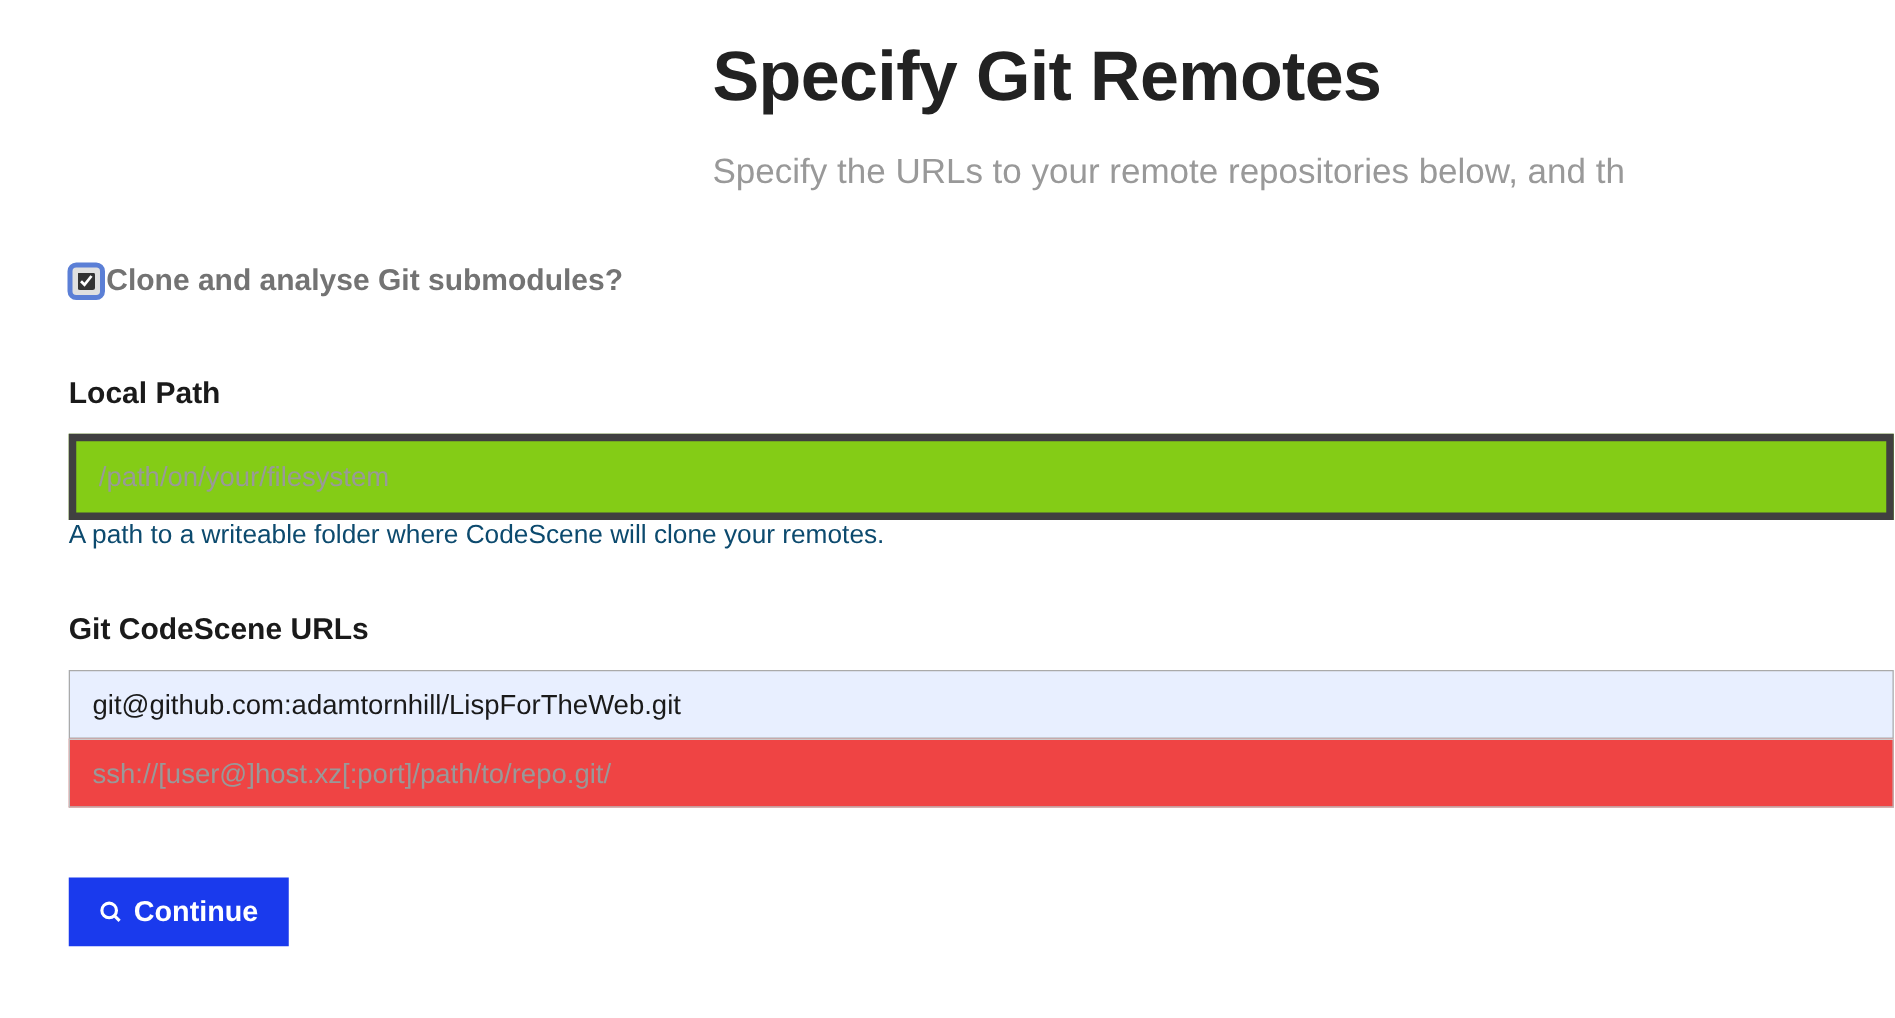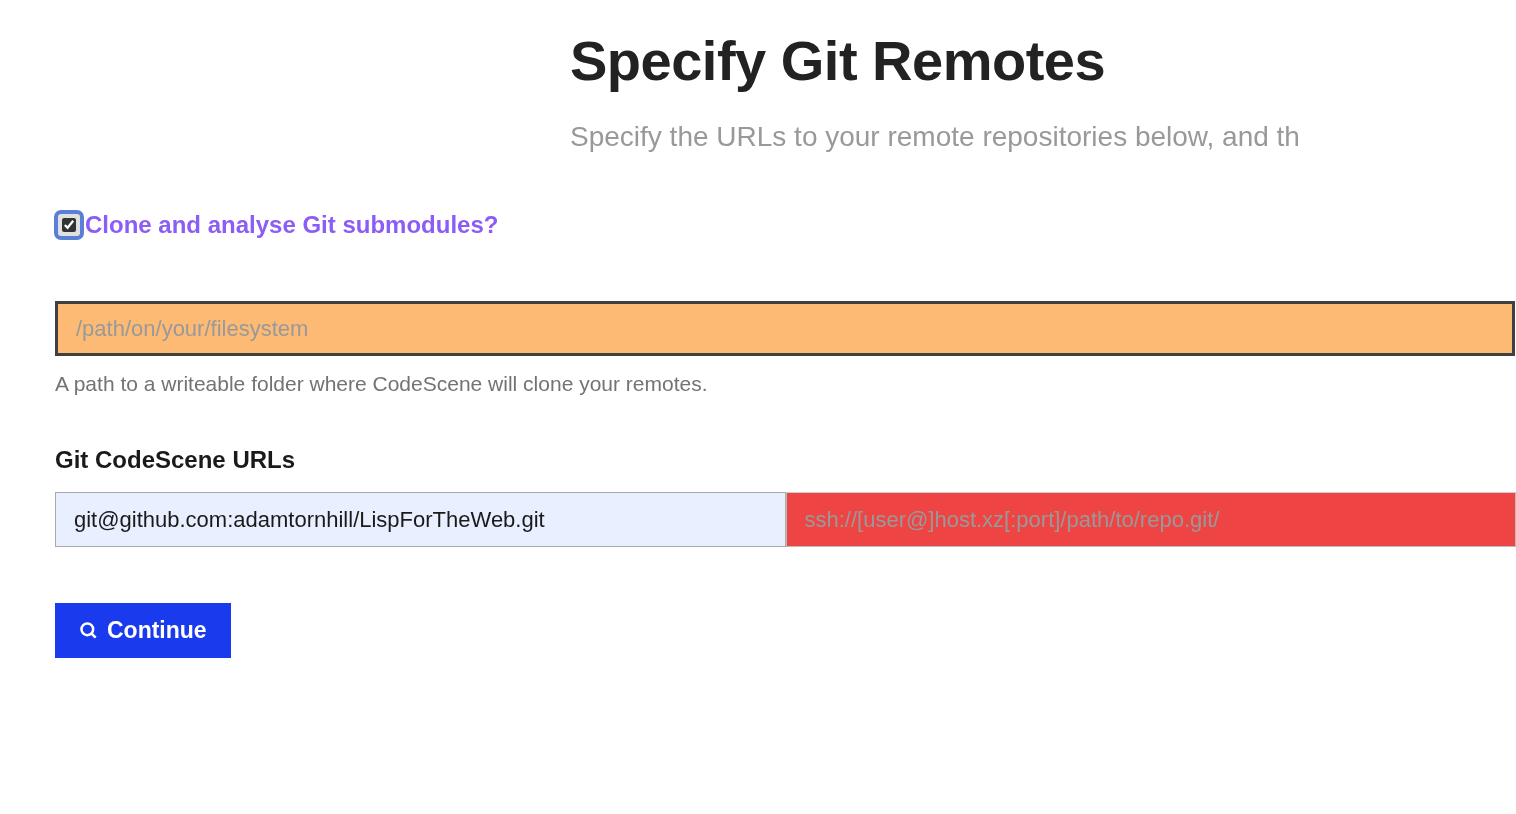--- a/index.html
+++ b/index.html
@@ -56,53 +56,52 @@
       outline-offset: -1px;
     }
     .checkbox-wrap input[type="checkbox"] {
       width: 14px;
       height: 14px;
       accent-color: #333;
     }
     .checkbox-label {
       font-size: 24px;
       font-weight: 700;
-      color: #8b5cf6;
+      color: #737373;
       text-align: center;
     }
     .field-group {
       margin-bottom: 50px;
     }
     .field-label {
       font-size: 24px;
       font-weight: 700;
       color: #1a1a1a;
       margin-bottom: 18px;
       display: block;
     }
     .text-input {
       width: 1460px;
-      height: 55px;
-      border: 3px solid #404040;
+      height: 69px;
+      border: 6px solid #404040;
       padding: 0 18px;
       font-size: 22px;
       color: #333;
-      background: #fdba74;
+      background: #84cc16;
     }
     .text-input::placeholder {
       color: #999;
     }
     .help-text {
       font-size: 21px;
-      color: #737373;
-      margin-top: 16px;
+      color: #0c4a6e;
     }
     .url-inputs {
       display: flex;
-      flex-direction: row;
+      flex-direction: column;
       border-radius: 30px;
     }
     .url-input-filled {
       width: 1460px;
       height: 55px;
       border: 1px solid #aaa;
       padding: 0 18px;
       font-size: 22px;
       color: #1a1a1a;
       background: #e8efff;
@@ -148,20 +147,21 @@
 
 <div class="form-area">
   <div class="checkbox-row">
     <span class="checkbox-wrap">
       <input type="checkbox" checked="" style="">
     </span>
     <label class="checkbox-label">Clone and analyse Git submodules?</label>
   </div>
 
   <div class="field-group">
+    <label class="field-label">Local Path</label>
     <input type="text" class="text-input" placeholder="/path/on/your/filesystem" style="">
     <p class="help-text">A path to a writeable folder where CodeScene will clone your remotes.</p>
   </div>
 
   <div class="field-group">
     <label class="field-label">Git CodeScene URLs</label>
     <div class="url-inputs">
       <input type="text" class="url-input-filled" value="git@github.com:adamtornhill/LispForTheWeb.git" style="">
       <input type="text" class="url-input-empty" placeholder="ssh://[user@]host.xz[:port]/path/to/repo.git/" style="">
     </div>

